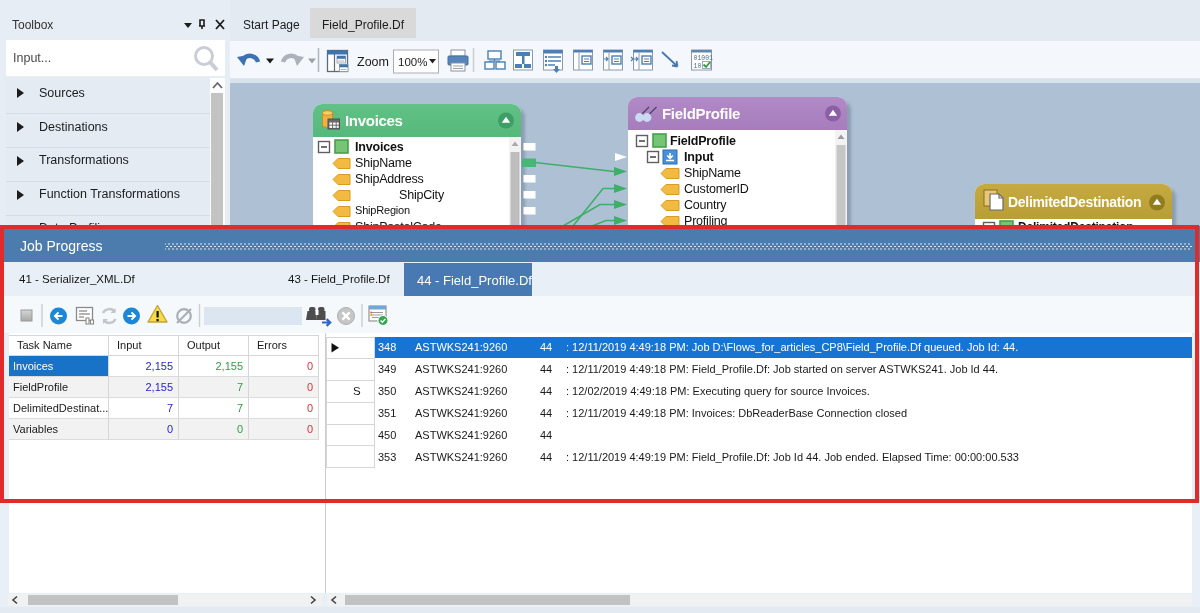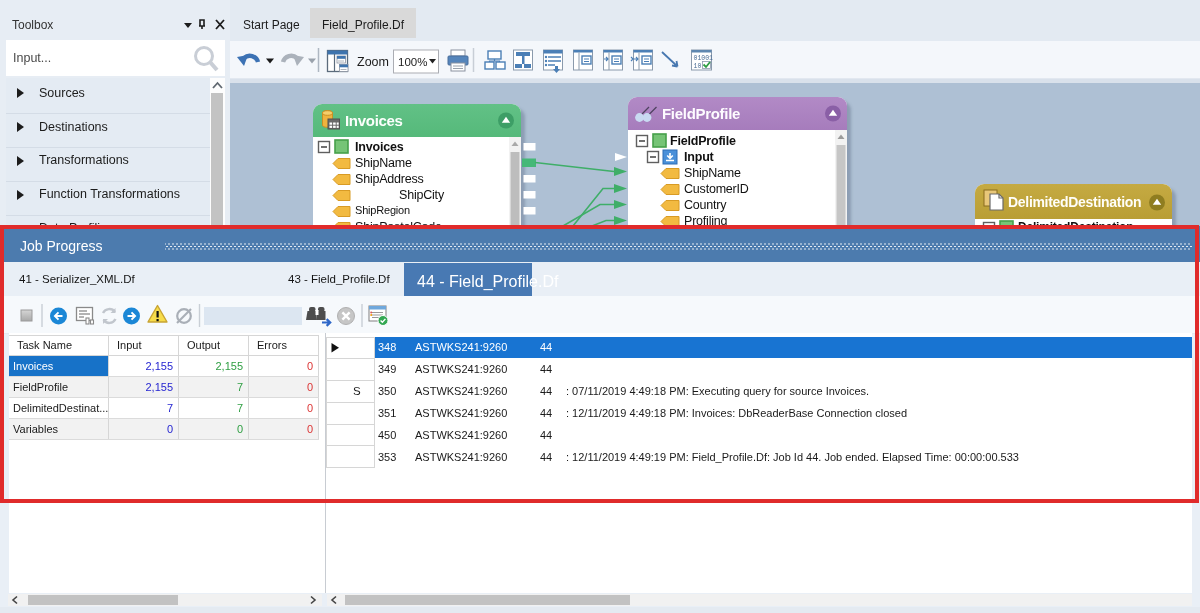--- a/index.html
+++ b/index.html
@@ -297,21 +297,21 @@
   <div class="abs" style="left:165px;top:243px;width:1027px;height:8px;
        background-image:radial-gradient(circle, rgba(255,255,255,.85) 0.75px, transparent 1px),
                         radial-gradient(circle, rgba(255,255,255,.85) 0.75px, transparent 1px);
        background-size:4px 5px,4px 5px;background-position:0 1px,2px 3.5px;"></div>
 
   <div class="abs" style="left:0;top:262px;width:1200px;height:34px;background:#E9EFF6;"></div>
   <div class="txt" style="left:19px;top:273px;font-size:11.5px;color:#141414;">41 - Serializer_XML.Df</div>
   <div class="txt" style="left:159px;top:273px;font-size:14px;color:#141414;margin-top:40px;">42 - Data_Profile.Df</div>
   <div class="txt" style="left:288px;top:273px;font-size:11.5px;color:#141414;">43 - Field_Profile.Df</div>
   <div class="abs" style="left:404px;top:263px;width:128px;height:33px;background:#4879B3;"></div>
-  <div class="txt" style="left:417px;top:273px;font-size:16px;color:#fff;">44 - Field_Profile.Df</div>
+  <div class="txt" style="left:417px;top:273px;font-size:13px;color:#fff;">44 - Field_Profile.Df</div>
 
   <div class="abs" style="left:0;top:296px;width:1200px;height:37px;background:#F6F9FC;border-bottom:1px solid #E4E9EF;"></div>
   <svg class="abs" style="left:0;top:296px;" width="400" height="37">
     <rect x="21" y="14" width="11" height="11" fill="url(#gsq)" stroke="#9a9a9a" stroke-width="1"></rect>
     <defs>
       <linearGradient id="gsq" x1="0" y1="0" x2="0" y2="1">
         <stop offset="0" stop-color="#D6D6D6"></stop>
           <stop offset="1" stop-color="#A8A8A8"></stop>
       </linearGradient>
     </defs>
@@ -427,27 +427,29 @@
   <svg class="abs" style="left:330px;top:342px;" width="12" height="12">
     <path d="M 1.5 1 l 7.5 4.8 l -7.5 4.8 z" fill="#111"></path>
   </svg>
   <div class="txt" style="left:353px;top:385px;font-size:11.5px;color:#1a1a1a;">S</div>
 
   <div class="abs" style="left:375px;top:337px;width:817px;height:21px;background:#1874D2;"></div>
 
   <div class="txt" style="left:378px;top:341px;font-size:11px;color:#fff;">348</div>
   <div class="txt" style="left:415px;top:341px;font-size:11px;color:#fff;">ASTWKS241:9260</div>
   <div class="txt" style="left:540px;top:341px;font-size:11px;color:#fff;">44</div>
+  <div class="txt" style="left:566px;top:341px;font-size:11px;color:#fff;">:  12/11/2019 4:49:18 PM: Job D:\Flows_for_articles_CP8\Field_Profile.Df queued. Job Id: 44.</div>
   <div class="txt" style="left:378px;top:363px;font-size:11px;color:#1a1a1a;">349</div>
   <div class="txt" style="left:415px;top:363px;font-size:11px;color:#1a1a1a;">ASTWKS241:9260</div>
   <div class="txt" style="left:540px;top:363px;font-size:11px;color:#1a1a1a;">44</div>
+  <div class="txt" style="left:566px;top:363px;font-size:11px;color:#1a1a1a;">:  12/11/2019 4:49:18 PM: Field_Profile.Df: Job started on server ASTWKS241. Job Id 44.</div>
   <div class="txt" style="left:378px;top:385px;font-size:11px;color:#1a1a1a;">350</div>
   <div class="txt" style="left:415px;top:385px;font-size:11px;color:#1a1a1a;">ASTWKS241:9260</div>
   <div class="txt" style="left:540px;top:385px;font-size:11px;color:#1a1a1a;">44</div>
-  <div class="txt" style="left:566px;top:385px;font-size:11px;color:#1a1a1a;">:  07/11/2019 4:49:18 PM: Executing query for source Invoices.</div>
+  <div class="txt" style="left:566px;top:385px;font-size:11px;color:#1a1a1a;">:  12/02/2019 4:49:18 PM: Executing query for source Invoices.</div>
   <div class="txt" style="left:378px;top:407px;font-size:11px;color:#1a1a1a;">351</div>
   <div class="txt" style="left:415px;top:407px;font-size:11px;color:#1a1a1a;">ASTWKS241:9260</div>
   <div class="txt" style="left:540px;top:407px;font-size:11px;color:#1a1a1a;">44</div>
   <div class="txt" style="left:566px;top:407px;font-size:11px;color:#1a1a1a;">:  12/11/2019 4:49:18 PM: Invoices: DbReaderBase Connection closed</div>
   <div class="txt" style="left:378px;top:429px;font-size:11px;color:#1a1a1a;">450</div>
   <div class="txt" style="left:415px;top:429px;font-size:11px;color:#1a1a1a;">ASTWKS241:9260</div>
   <div class="txt" style="left:540px;top:429px;font-size:11px;color:#1a1a1a;">44</div>
   <div class="txt" style="left:378px;top:451px;font-size:11px;color:#1a1a1a;">353</div>
   <div class="txt" style="left:415px;top:451px;font-size:11px;color:#1a1a1a;">ASTWKS241:9260</div>
   <div class="txt" style="left:540px;top:451px;font-size:11px;color:#1a1a1a;">44</div>

